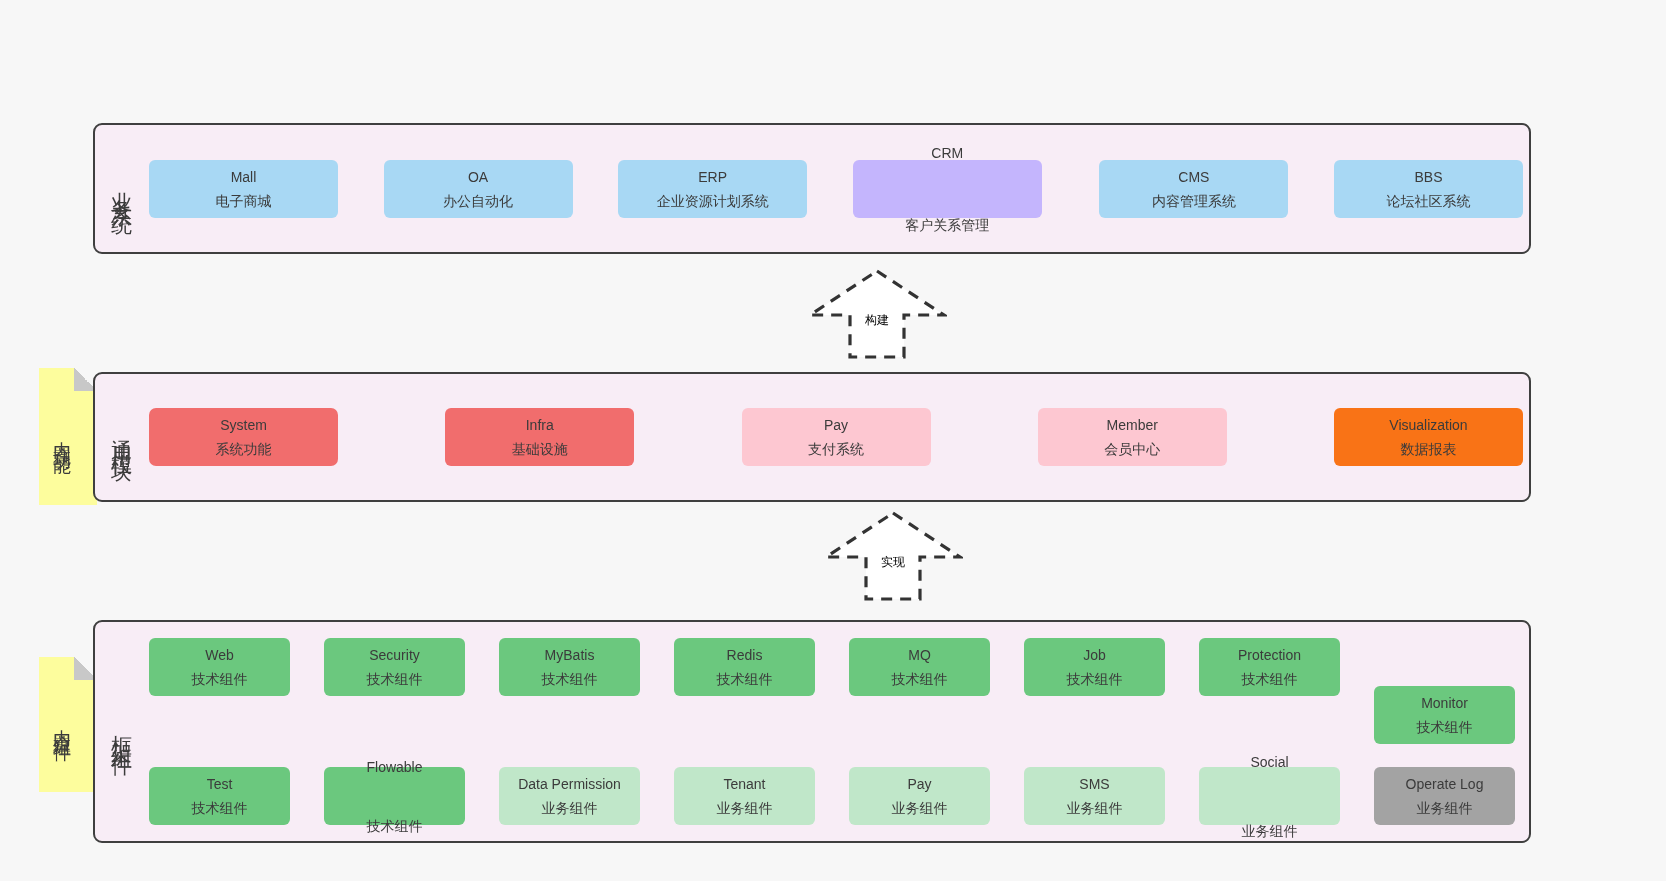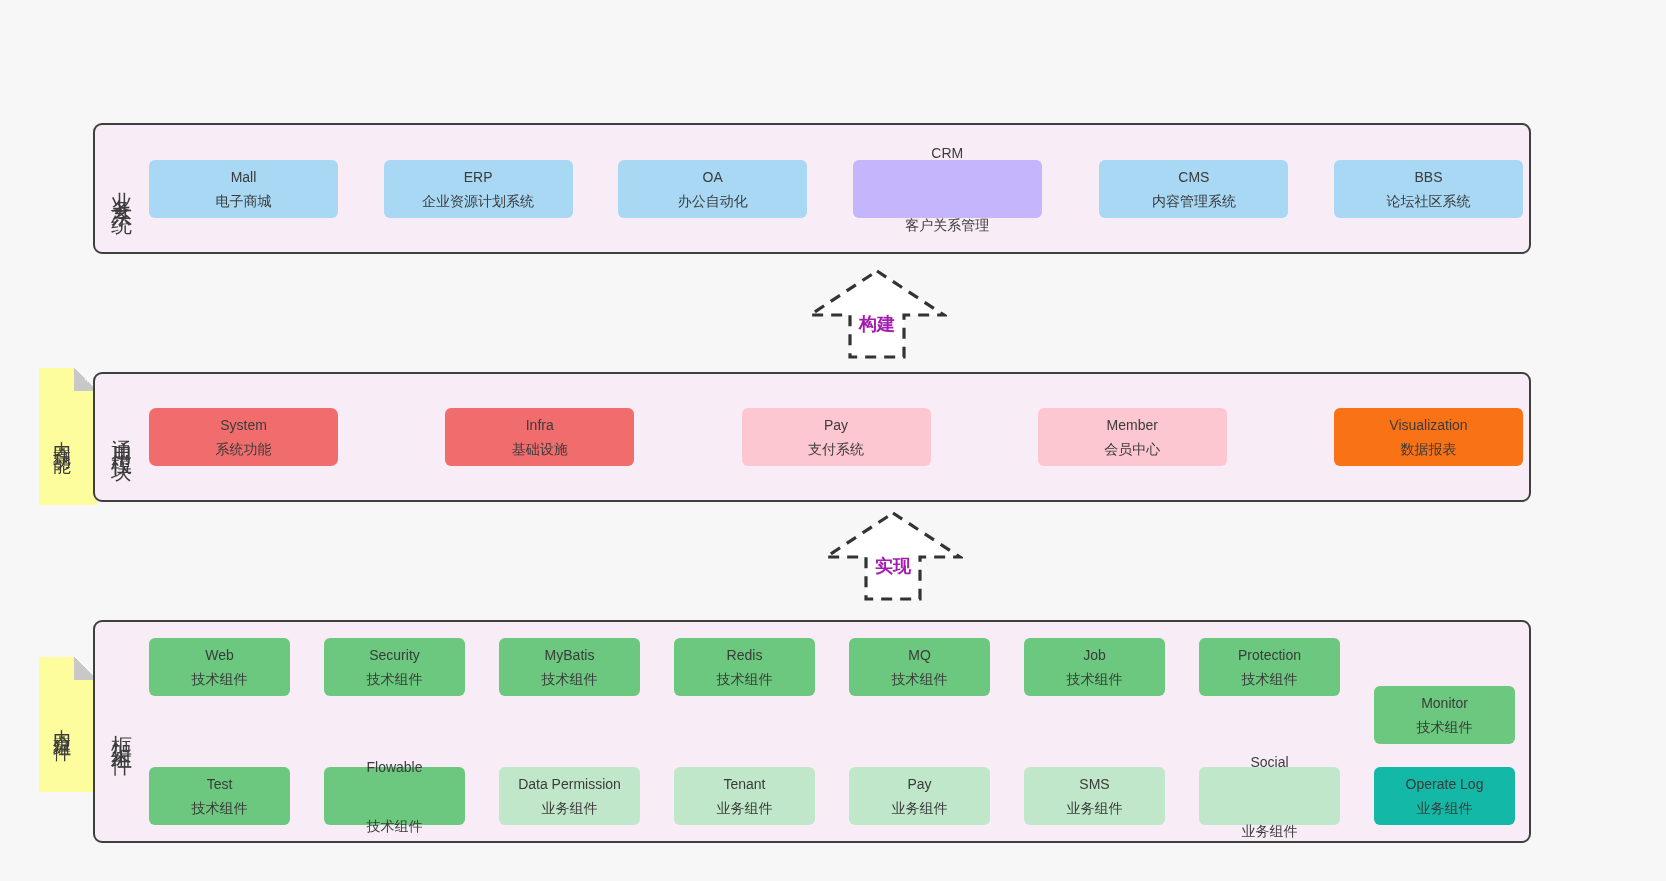--- a/index.html
+++ b/index.html
@@ -77,21 +77,21 @@
     width:23px;height:23px;
     background:linear-gradient(to bottom left,var(--page-bg,#f7f7f7) 50%,var(--tab-fold,#c8c8c8) 50%);
   }
   .arrow{position:absolute;width:140px;height:92px;z-index:1;}
   #arrow-build{left:807px;top:268px;}
   #arrow-impl{left:823px;top:510px;}
   .arrow svg{display:block;width:140px;height:92px;}
   .arrow-label{
     position:absolute;left:0;right:0;top:44px;
     text-align:center;
-    font-size:18px;color:#a21caf;font-weight:bold;
+    font-size:12px;color:#000000;
   }
   .arrow-label span{background:#fff;padding:0 2px;}
 </style>
 </head>
 <body>
 
 <div class="canvas">
 
   <div class="tab" id="tab-features">
     <span class="tab-label">内置功能</span>
@@ -119,26 +119,26 @@
     <div class="side-label">
       <span>业务系统</span>
     </div>
     <div class="rows">
         <div class="row cols-6">
           <div class="box" style="background: rgb(168, 216, 244);">
             <div class="box-title">Mall</div>
             <div class="box-subtitle">电子商城</div>
           </div>
           <div class="box" style="background: rgb(168, 216, 244);">
+            <div class="box-title">OA</div>
+            <div class="box-subtitle">办公自动化</div>
+          </div>
+          <div class="box" style="background: rgb(168, 216, 244);">
             <div class="box-title">ERP</div>
             <div class="box-subtitle">企业资源计划系统</div>
-          </div>
-          <div class="box" style="background: rgb(168, 216, 244);">
-            <div class="box-title">OA</div>
-            <div class="box-subtitle">办公自动化</div>
           </div>
           <div class="box" style="background: #c4b5fd; gap: 48px;">
             <div class="box-title">CRM</div>
             <div class="box-subtitle">客户关系管理</div>
           </div>
           <div class="box" style="background: rgb(168, 216, 244); margin-left: 12px;">
             <div class="box-title">CMS</div>
             <div class="box-subtitle">内容管理系统</div>
           </div>
           <div class="box" style="background: rgb(168, 216, 244);">
@@ -240,21 +240,21 @@
             <div class="box-subtitle">业务组件</div>
           </div>
           <div class="box" style="background: rgb(192, 231, 201);">
             <div class="box-title">SMS</div>
             <div class="box-subtitle">业务组件</div>
           </div>
           <div class="box" style="background: rgb(192, 231, 201); gap: 45px;">
             <div class="box-title">Social</div>
             <div class="box-subtitle">业务组件</div>
           </div>
-          <div class="box" style="background: #14b8a6;">
+          <div class="box" style="background: #a3a3a3;">
             <div class="box-title">Operate Log</div>
             <div class="box-subtitle">业务组件</div>
           </div>
         </div>
       </div>
   </div>
 
 </div>
 
 </body></html>

